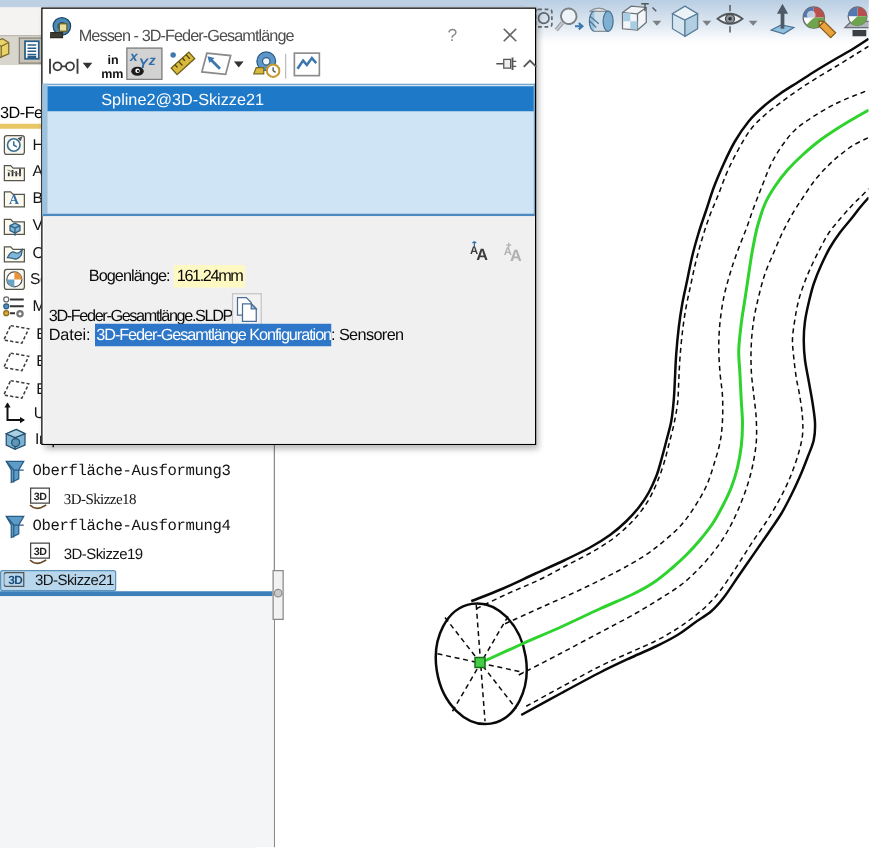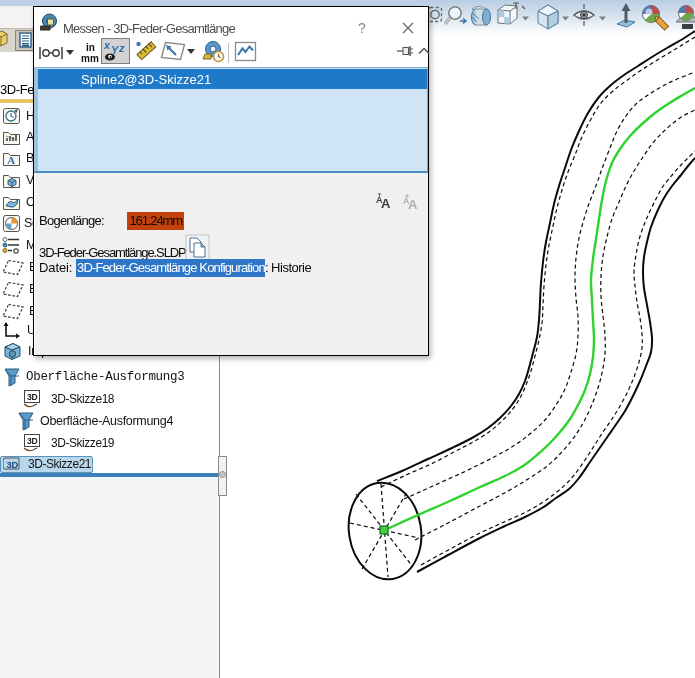--- a/index.html
+++ b/index.html
@@ -202,23 +202,23 @@
         <path d="M8,9 v10" stroke="#2a5d86" fill="none"></path>
       </svg>
     <span>Oberfläche-Ausformung3</span>
   </div>
   <div class="row" style="left:22px;top:337px;">
     <svg width="24" height="20">
         <rect x="2.5" y="1.5" width="15" height="12" fill="#fff" stroke="#444"></rect>
         <text x="5" y="11" font-size="8.5" font-weight="bold" fill="#222" font-family="Liberation Sans,sans-serif">3D</text>
         <path d="M2,15 q4,4 9,2 l4,-2" stroke="#6b4a2a" fill="none" stroke-width="1.3"></path>
       </svg>
-    <span style="font-size:12px;letter-spacing:-0.45px;">3D-Skizze18</span>
-  </div>
-  <div class="row" style="left:17px;top:359px;">
+    <span style="font-size:12px;letter-spacing:-0.45px;font-family:Liberation Serif, serif;">3D-Skizze18</span>
+  </div>
+  <div class="row" style="left:3px;top:359px;font-family:Liberation Mono, monospace;">
     <svg width="18" height="20">
         <path d="M2,2 h14 l-4,7 v7 l-6,3 v-10 z" fill="#5d9bc8" stroke="#2a5d86"></path>
         <path d="M2,2 l6,7 h8" stroke="#2a5d86" fill="none"></path>
         <path d="M8,9 v10" stroke="#2a5d86" fill="none"></path>
       </svg>
     <span>Oberfläche-Ausformung4</span>
   </div>
   <div class="row" style="left:22px;top:381px;">
     <svg width="24" height="20">
         <rect x="2.5" y="1.5" width="15" height="12" fill="#fff" stroke="#444"></rect>
@@ -328,29 +328,29 @@
       <text x="5" y="15" font-size="13" font-weight="bold" fill="#3c3c3c" font-family="Liberation Sans,sans-serif">A</text>
       <text x="0" y="10" font-size="9" font-weight="bold" fill="#3c3c3c" font-family="Liberation Sans,sans-serif">A</text>
       <path d="M3.5,0 v4 M2,1.5 l1.5,-1.5 1.5,1.5" stroke="#2e6da8" fill="none"></path>
     </svg>
   <svg class="abs" style="left:369px;top:187px;" width="22" height="18">
       <text x="5" y="15" font-size="13" font-weight="bold" fill="#b0b0b0" font-family="Liberation Sans,sans-serif">A</text>
       <text x="0" y="10" font-size="9" font-weight="bold" fill="#b0b0b0" font-family="Liberation Sans,sans-serif">A</text>
       <path d="M2,2 h4 M4,0 v4" stroke="#b0b0b0"></path>
     </svg>
 
-  <div class="abs" style="left:5px;top:206px;font-size:13px;color:#0a0a0a;white-space:nowrap;"><span style="letter-spacing:-0.75px;">Bogenlänge:</span> <span style="background:#c2410c;letter-spacing:-1.1px;padding:1px 2px 2px 2px;margin-left:20px;">161.24mm</span></div>
+  <div class="abs" style="left:5px;top:206px;font-size:13px;color:#0a0a0a;white-space:nowrap;"><span style="letter-spacing:-0.75px;margin-left:32px;">Bogenlänge:</span> <span style="background:#fef9c3;letter-spacing:-1.1px;padding:1px 2px 2px 2px;">161.24mm</span></div>
   <div class="abs" style="left:5px;top:237.5px;font-size:13px;letter-spacing:-1.1px;color:#0a0a0a;white-space:nowrap;text-align:center;">3D-Feder-Gesamtlänge.SLDP</div>
   <svg class="abs" style="left:151px;top:227px;" width="25" height="28">
       <rect x="1" y="1" width="23" height="26" fill="#f2f2f2" stroke="#c4c4c4"></rect>
       <path d="M5,4 h7 l4,4 v10 h-11 z" fill="#fff" stroke="#4a6f96"></path>
       <path d="M9,9 h7 l4,4 v10 h-11 z" fill="#fff" stroke="#4a6f96"></path>
       <path d="M16,9 v4 h4 z" fill="#9ec3dc" stroke="#4a6f96"></path>
     </svg>
-  <div class="abs" style="left:5px;top:253px;font-size:13px;color:#0a0a0a;white-space:nowrap;"><span style="letter-spacing:-0.1px;">Datei:</span> <span style="background:#2e77c8;color:#fff;letter-spacing:-0.85px;padding:1px 0 2px 1px;">3D-Feder-Gesamtlänge Konfiguration</span><span style="letter-spacing:-0.5px;">: Historie</span></div>
+  <div class="abs" style="left:5px;top:253px;font-size:13px;color:#0a0a0a;white-space:nowrap;"><span style="letter-spacing:-0.1px;">Datei:</span> <span style="background:#2e77c8;color:#fff;letter-spacing:-0.85px;padding:1px 0 2px 1px;">3D-Feder-Gesamtlänge Konfiguration</span><span style="letter-spacing:-0.5px;">: Sensoren</span></div>
 </div>
 
 <svg class="abs" id="model" style="left:0;top:0;pointer-events:none;" width="695" height="678" viewBox="0 0 695 678" fill="none">
 <g stroke="#0a0a0a" stroke-width="1.2" stroke-dasharray="4 3">
 <path d="M381,487 C385.2,485.0 397.7,478.8 406,475 C414.3,471.2 423.0,467.8 431,464 C439.0,460.2 447.0,455.7 454,452 C461.0,448.3 467.2,445.3 473,442 C478.8,438.7 484.2,435.5 489,432 C493.8,428.5 498.2,424.7 502,421 C505.8,417.3 509.0,413.8 512,410 C515.0,406.2 517.7,402.2 520,398 C522.3,393.8 524.2,389.5 526,385 C527.8,380.5 529.5,375.8 531,371 C532.5,366.2 533.7,361.2 535,356 C536.3,350.8 537.8,345.5 539,340 C540.2,334.5 541.3,328.8 542,323 C542.7,317.2 542.7,311.2 543,305 C543.3,298.8 543.5,292.7 544,286 C544.5,279.3 545.2,271.8 546,265 C546.8,258.2 547.8,251.5 549,245 C550.2,238.5 551.7,232.2 553,226 C554.3,219.8 555.5,214.0 557,208 C558.5,202.0 560.2,196.0 562,190 C563.8,184.0 565.8,177.8 568,172 C570.2,166.2 572.7,160.8 575,155 C577.3,149.2 579.3,143.0 582,137 C584.7,131.0 587.8,124.7 591,119 C594.2,113.3 597.3,107.7 601,103 C604.7,98.3 608.8,94.7 613,91 C617.2,87.3 621.5,84.3 626,81 C630.5,77.7 635.3,74.2 640,71 C644.7,67.8 649.2,65.0 654,62 C658.8,59.0 664.3,55.8 669,53 C673.7,50.2 677.7,47.7 682,45 C686.3,42.3 692.8,38.3 695,37"></path>
 <path d="M404,499 C409.2,496.7 424.7,489.7 435,485 C445.3,480.3 456.2,475.7 466,471 C475.8,466.3 485.8,461.3 494,457 C502.2,452.7 508.8,449.0 515,445 C521.2,441.0 526.0,437.2 531,433 C536.0,428.8 540.8,424.7 545,420 C549.2,415.3 552.7,410.2 556,405 C559.3,399.8 562.5,394.5 565,389 C567.5,383.5 569.2,377.8 571,372 C572.8,366.2 574.8,360.0 576,354 C577.2,348.0 577.7,342.2 578,336 C578.3,329.8 578.3,323.3 578,317 C577.7,310.7 576.5,304.5 576,298 C575.5,291.5 575.0,284.7 575,278 C575.0,271.3 575.3,264.7 576,258 C576.7,251.3 577.7,244.5 579,238 C580.3,231.5 582.2,225.2 584,219 C585.8,212.8 587.8,207.0 590,201 C592.2,195.0 594.8,188.8 597,183 C599.2,177.2 600.8,171.8 603,166 C605.2,160.2 607.7,153.8 610,148 C612.3,142.2 614.3,136.3 617,131 C619.7,125.7 622.8,120.5 626,116 C629.2,111.5 632.3,107.5 636,104 C639.7,100.5 643.8,97.8 648,95 C652.2,92.2 656.5,89.5 661,87 C665.5,84.5 669.3,82.5 675,80 C680.7,77.5 691.7,73.3 695,72"></path>
 <path d="M415,540 C420.5,537.2 437.2,528.7 448,523 C458.8,517.3 470.0,511.3 480,506 C490.0,500.7 500.0,495.5 508,491 C516.0,486.5 521.7,483.0 528,479 C534.3,475.0 540.7,471.2 546,467 C551.3,462.8 555.7,458.5 560,454 C564.3,449.5 568.3,444.8 572,440 C575.7,435.2 579.0,430.2 582,425 C585.0,419.8 587.5,414.7 590,409 C592.5,403.3 595.0,397.0 597,391 C599.0,385.0 600.7,379.2 602,373 C603.3,366.8 604.5,360.3 605,354 C605.5,347.7 605.3,341.3 605,335 C604.7,328.7 603.7,322.5 603,316 C602.3,309.5 601.3,302.7 601,296 C600.7,289.3 600.7,282.7 601,276 C601.3,269.3 602.0,262.5 603,256 C604.0,249.5 605.5,243.2 607,237 C608.5,230.8 610.0,224.8 612,219 C614.0,213.2 616.7,207.5 619,202 C621.3,196.5 623.5,191.2 626,186 C628.5,180.8 631.2,175.8 634,171 C636.8,166.2 640.0,161.5 643,157 C646.0,152.5 648.8,148.0 652,144 C655.2,140.0 658.7,136.3 662,133 C665.3,129.7 668.5,126.8 672,124 C675.5,121.2 679.2,118.3 683,116 C686.8,113.7 693.0,111.0 695,110"></path>
 <path d="M421,565 C426.2,562.2 442.2,553.3 452,548 C461.8,542.7 471.3,537.3 480,533 C488.7,528.7 496.7,525.3 504,522 C511.3,518.7 518.0,516.0 524,513 C530.0,510.0 535.2,507.0 540,504 C544.8,501.0 548.8,498.2 553,495 C557.2,491.8 561.3,488.5 565,485 C568.7,481.5 571.7,478.2 575,474 C578.3,469.8 581.8,464.7 585,460 C588.2,455.3 591.0,450.7 594,446 C597.0,441.3 600.0,436.5 603,432 C606.0,427.5 609.2,423.3 612,419 C614.8,414.7 617.3,410.7 620,406 C622.7,401.3 625.7,395.8 628,391 C630.3,386.2 632.2,381.8 634,377 C635.8,372.2 637.7,366.8 639,362 C640.3,357.2 641.5,352.7 642,348 C642.5,343.3 642.3,339.0 642,334 C641.7,329.0 640.8,323.3 640,318 C639.2,312.7 637.8,307.3 637,302 C636.2,296.7 635.5,291.2 635,286 C634.5,280.8 633.8,276.2 634,271 C634.2,265.8 635.2,260.2 636,255 C636.8,249.8 637.7,245.0 639,240 C640.3,235.0 642.2,229.8 644,225 C645.8,220.2 647.8,215.7 650,211 C652.2,206.3 654.7,201.3 657,197 C659.3,192.7 661.3,188.8 664,185 C666.7,181.2 670.2,177.3 673,174 C675.8,170.7 678.5,167.7 681,165 C683.5,162.3 685.7,160.3 688,158 C690.3,155.7 693.8,152.2 695,151"></path>
 <path d="M356,494 L413,567 M362,569 L407,492 M381,484 L388,577 M350,523 L419,538"></path>
 </g>

